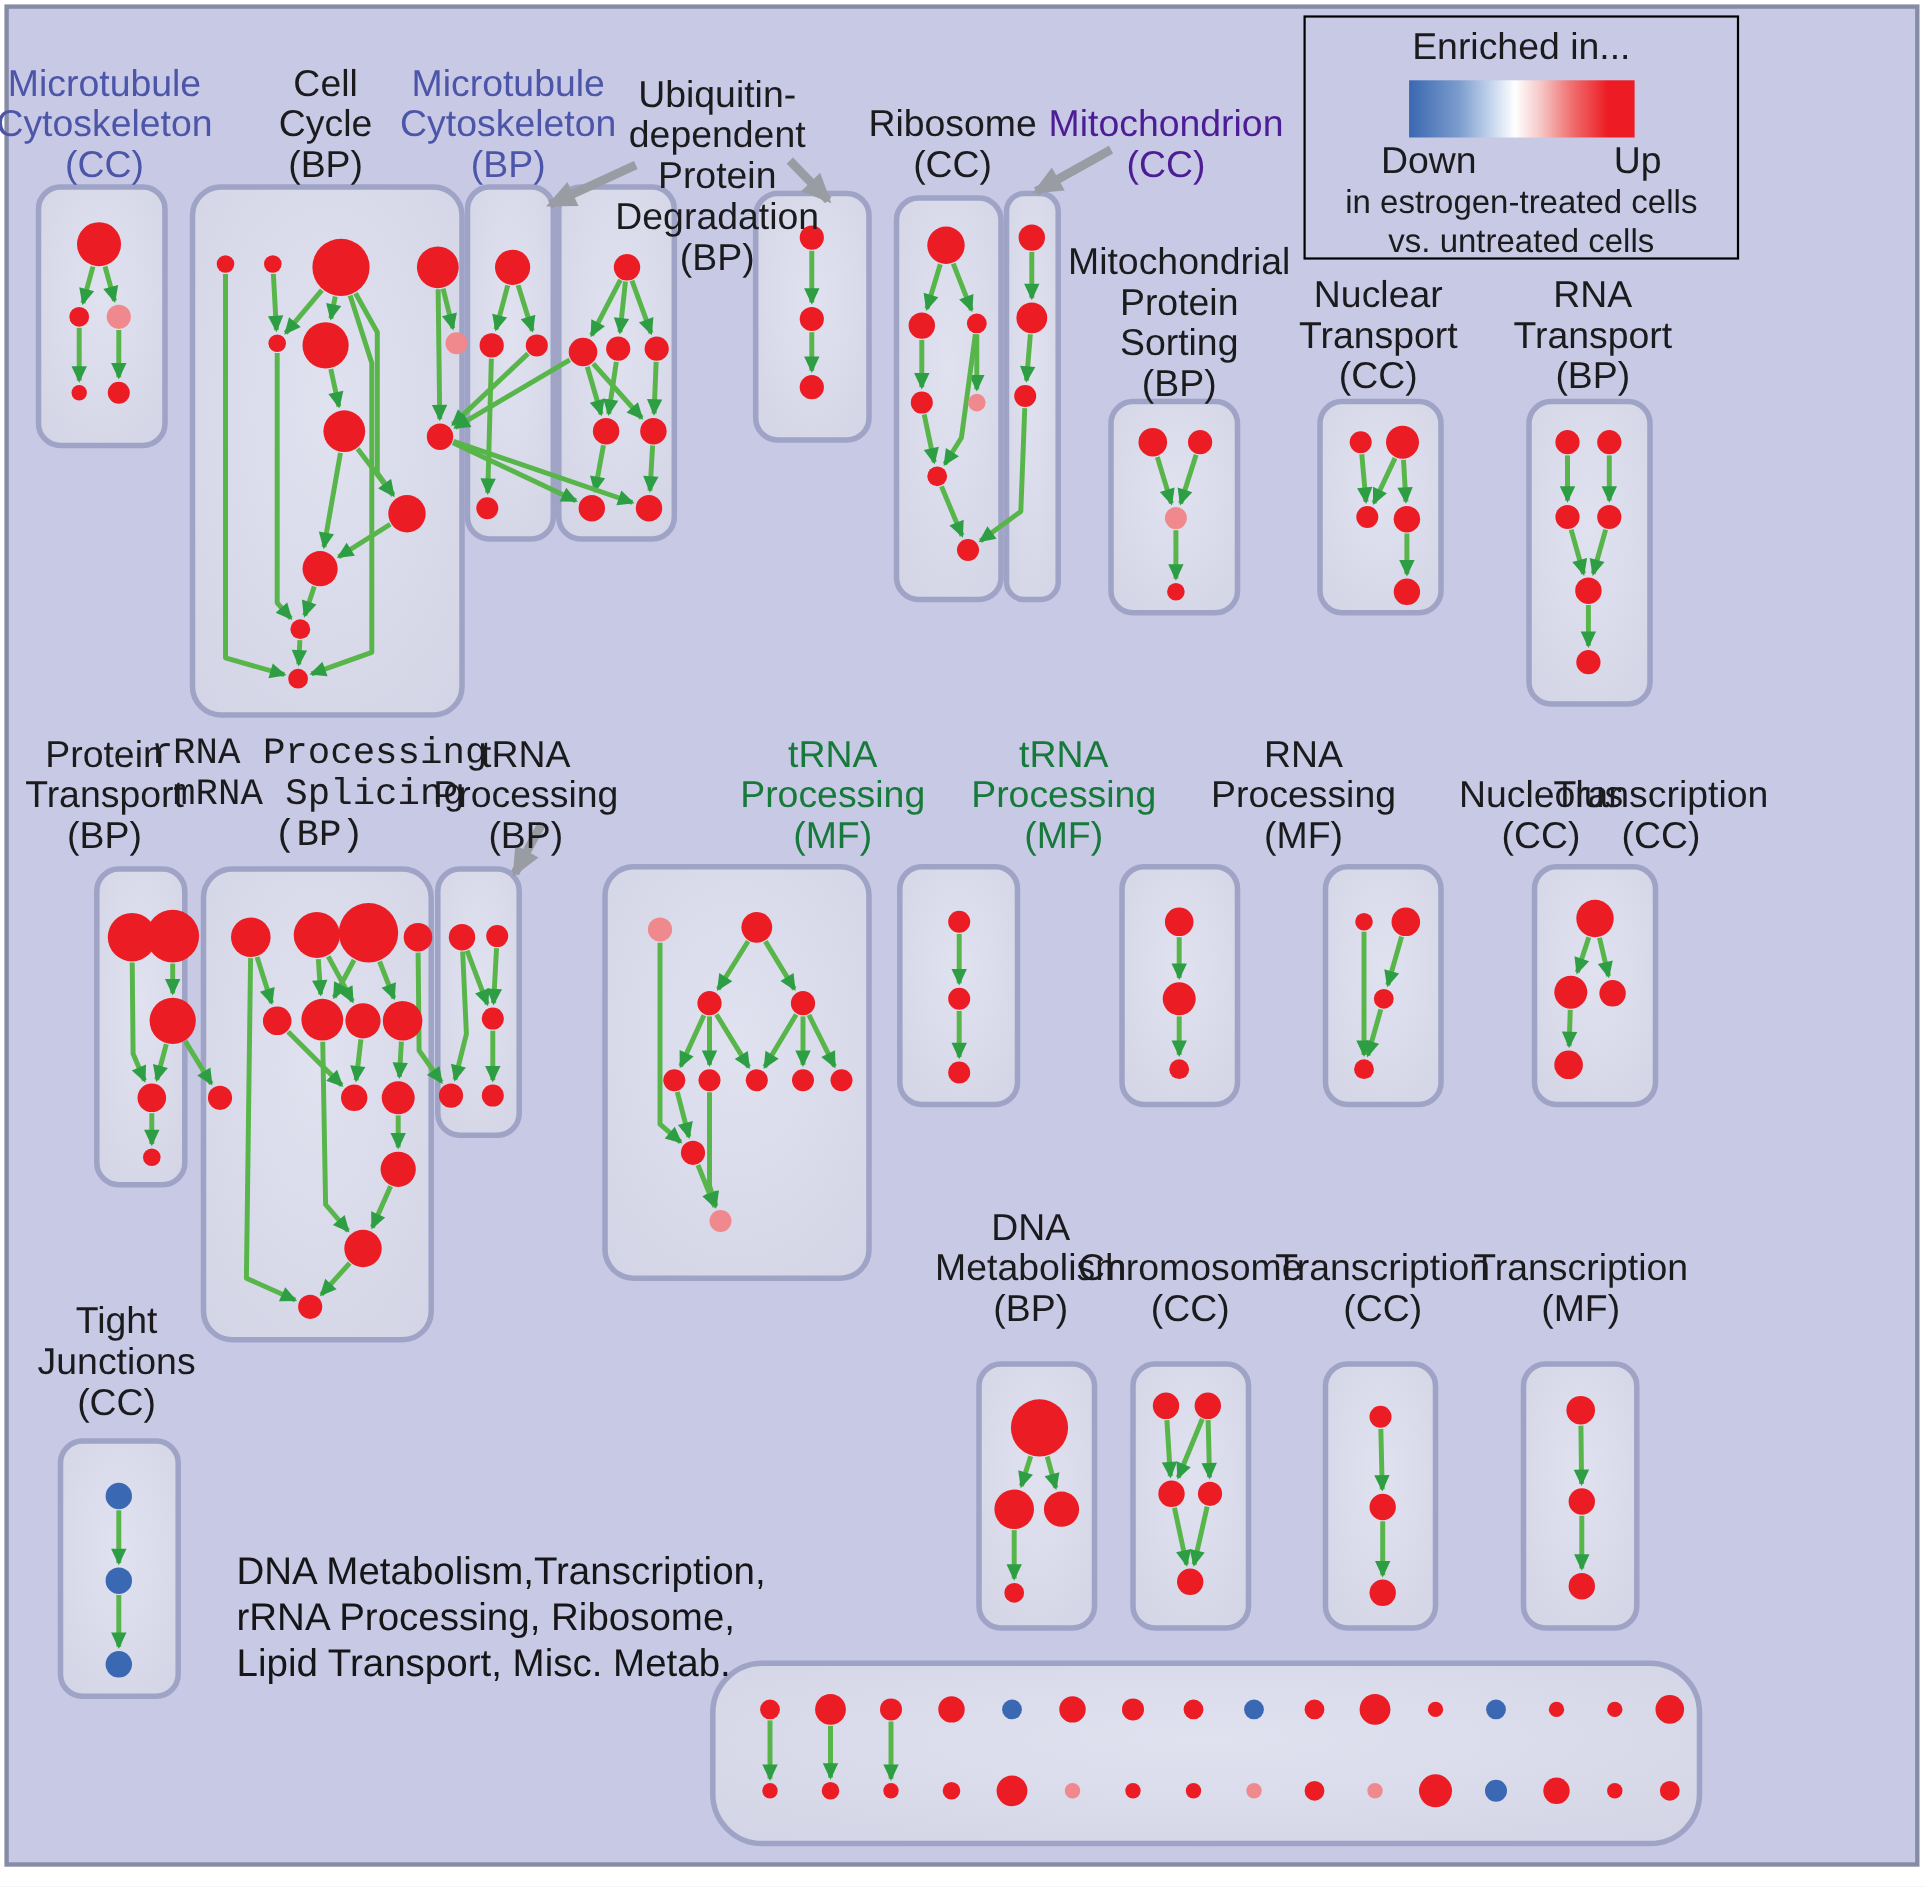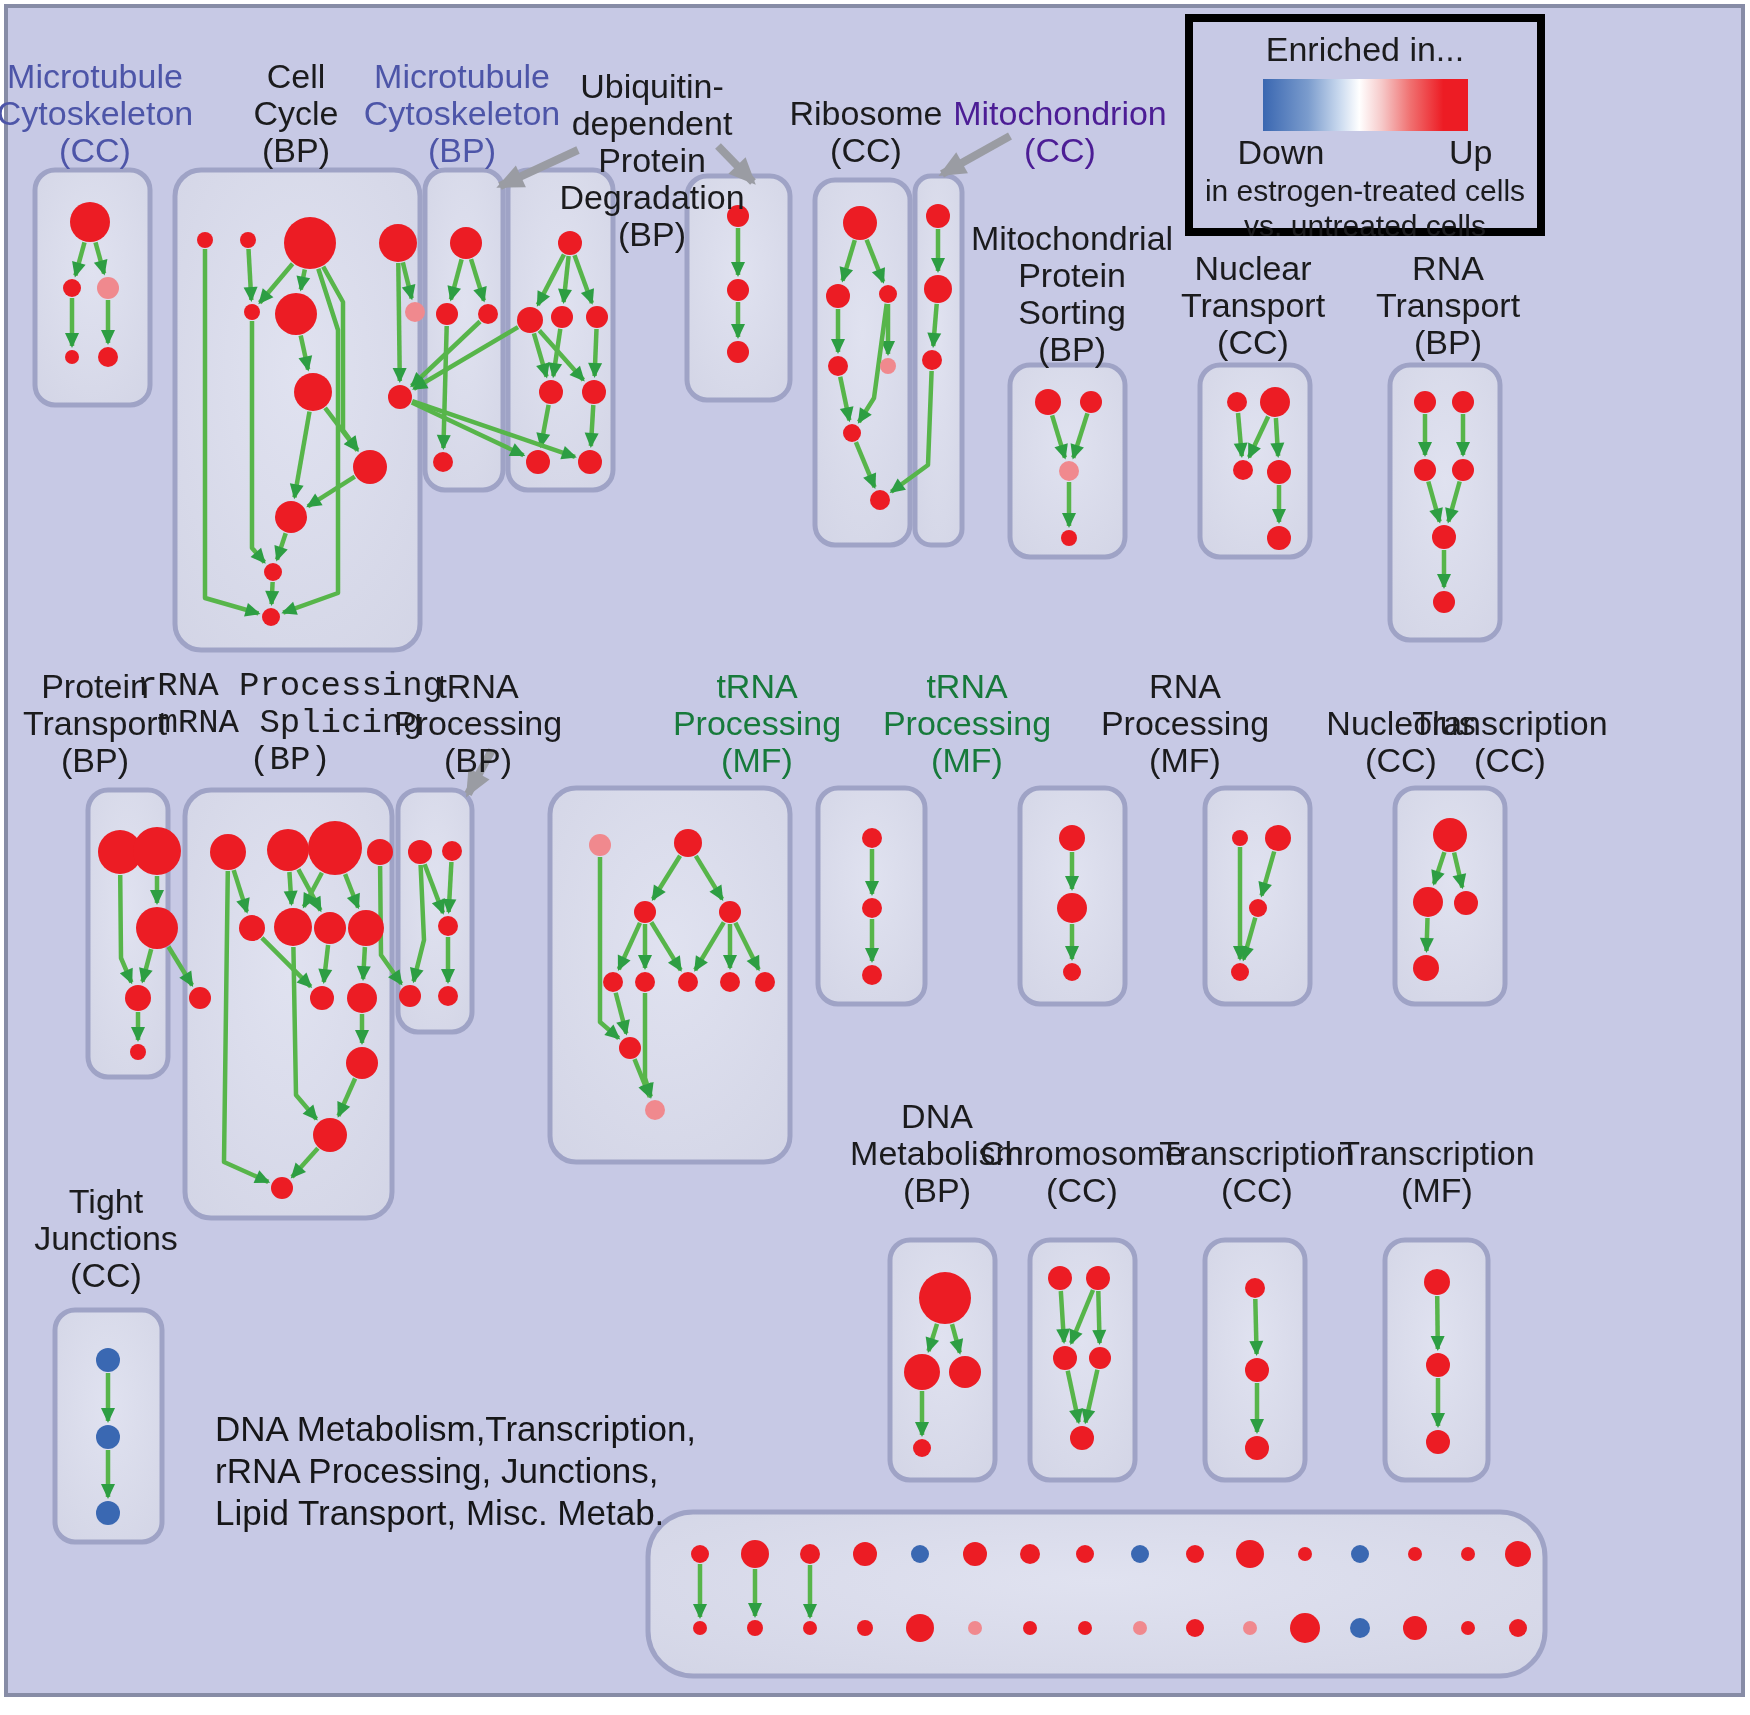--- a/index.html
+++ b/index.html
@@ -1,21 +1,21 @@
 <!DOCTYPE html>
 <html><head>
 <meta charset="utf-8">
 <style>
   html,body{margin:0;padding:0;background:#ffffff;}
   .stage{position:relative;width:1750px;height:1715px;background:#ffffff;overflow:hidden;
          font-family:"Liberation Sans", sans-serif;}
   .fig-svg{position:absolute;left:0;top:0;}
   .cluster-label{position:absolute;transform:translateX(-50%);text-align:center;
                  font-size:34px;line-height:37px;white-space:pre-line;z-index:5;}
-  .legend{position:absolute;left:1185px;top:14px;width:360px;height:222px;border:8px solid #000000;
+  .legend{position:absolute;left:1185px;top:14px;width:396px;height:222px;border:2px solid #000000;
           box-sizing:border-box;background:#c7c9e5;text-align:center;color:#1b1b1d;z-index:6;}
   .legend-title{font-size:34px;margin-top:8px;}
   .legend-bar{width:205px;height:52px;margin:10px auto 0 auto;
               background:linear-gradient(to right,#3a67b1 0%,#7b9ccd 22%,#cddcf0 38%,#ffffff 47%,
                          #f6c9c9 58%,#f07070 72%,#ed1c24 88%,#ed1c24 100%);}
   .legend-updown{display:flex;justify-content:space-between;width:255px;margin:2px auto 0 auto;font-size:34px;}
   .legend-sub{font-size:30px;line-height:33px;margin-top:2px;}
   .footnote{position:absolute;left:215px;top:1408px;font-size:35px;line-height:42px;color:#161618;z-index:5;}
 </style>
 </head>
@@ -360,21 +360,21 @@
     <div class="legend-updown">
       <span>Down</span>
       <span>Up</span>
     </div>
     <div class="legend-sub">in estrogen-treated cells</div>
     <div class="legend-sub">vs. untreated cells</div>
   </div>
 
   <div class="footnote">
     <div>DNA Metabolism,Transcription,</div>
-    <div>rRNA Processing, Junctions,</div>
+    <div>rRNA Processing, Ribosome,</div>
     <div>Lipid Transport, Misc. Metab.</div>
   </div>
 <div class="cluster-label" style="left: 95px; top: 58px; color: rgb(77, 85, 168);">Microtubule
 Cytoskeleton
 (CC)</div>
     <div class="cluster-label" style="left: 296px; top: 58px; color: rgb(27, 27, 29);">Cell
 Cycle
 (BP)</div>
     <div class="cluster-label" style="left: 462px; top: 58px; color: rgb(77, 85, 168);">Microtubule
 Cytoskeleton

